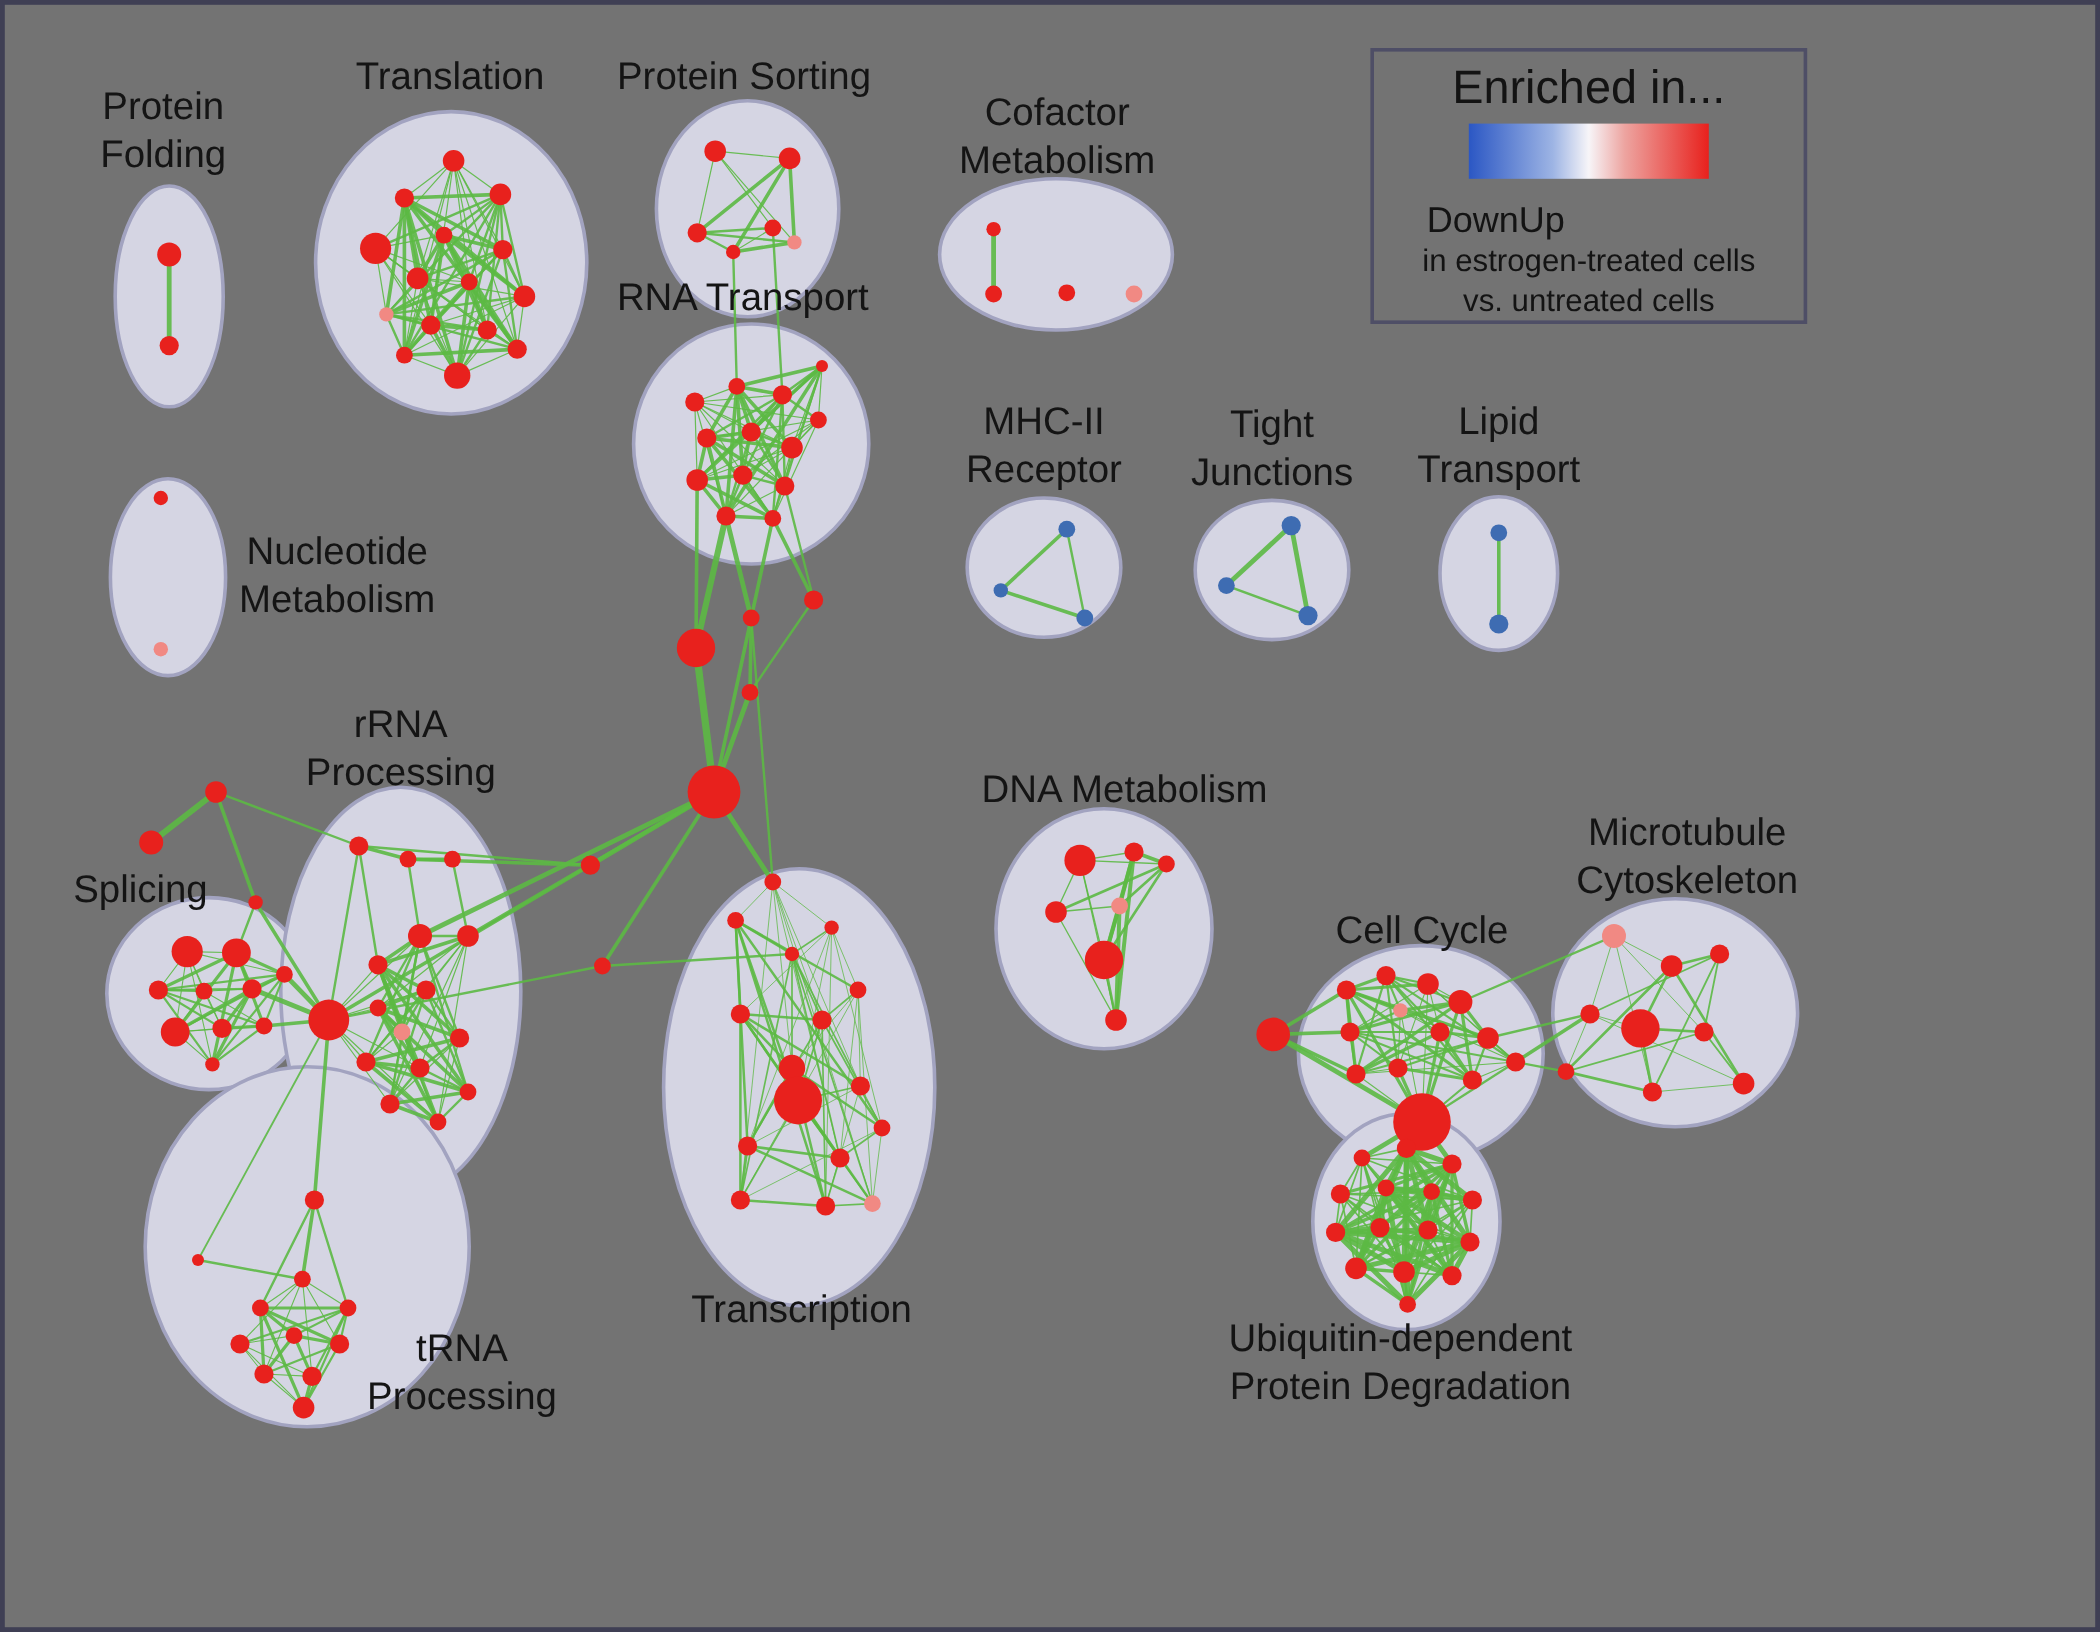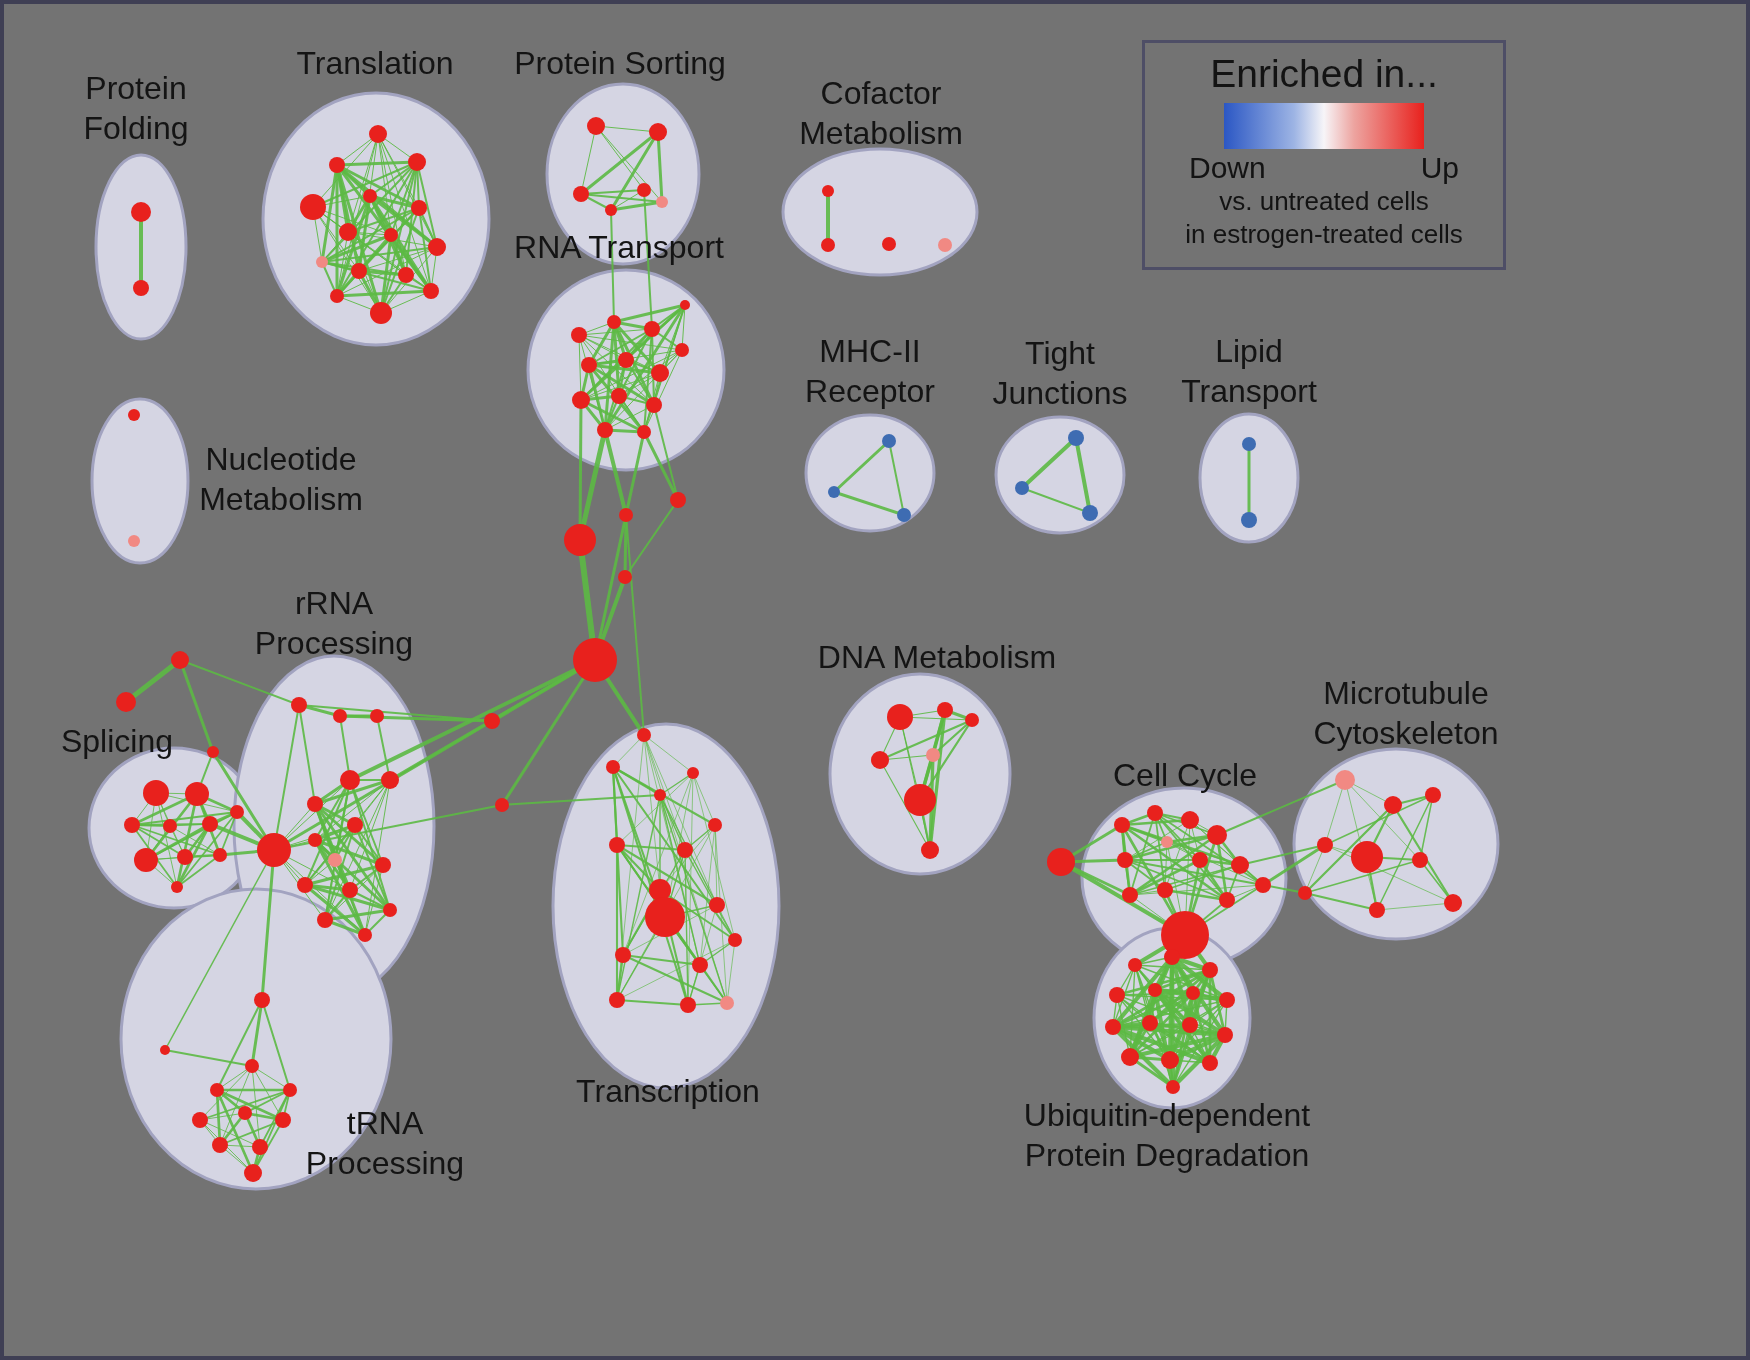--- a/index.html
+++ b/index.html
@@ -3,21 +3,21 @@
 <meta charset="utf-8">
 <style>
   html,body{margin:0;padding:0;background:#ffffff;}
   #canvas{position:relative;width:1750px;height:1360px;box-sizing:border-box;border:4px solid #3f3f54;overflow:hidden;background:#c8c9de;}
   #net{position:absolute;left:0;top:0;display:block;}
   .clabel{font-family:"Liberation Sans",sans-serif;font-size:32px;fill:#141414;}
   .legend{position:absolute;left:1138px;top:36px;width:364px;height:230px;border:3px solid #4e4e66;
           box-sizing:border-box;text-align:center;font-family:"Liberation Sans",sans-serif;color:#131313;}
   .legend-title{font-size:39px;margin-top:9px;}
   .legend-bar{width:200px;height:46px;margin:7px auto 2px auto;}
-  .legend-ends{display:flex;justify-content:space-between;padding:0 44px;font-size:30px;margin-top:2px;gap:40px;}
+  .legend-ends{display:flex;padding:0 44px;font-size:30px;margin-top:18px;}
   .legend-caption{font-size:26px;line-height:33px;}
 </style>
 </head>
 <body>
 
 <div id="canvas" style="background: #737373; border-color: rgb(63, 63, 84);">
   <svg id="net" width="1750" height="1360" viewBox="0 0 1750 1360">
       <ellipse cx="137" cy="243" rx="45" ry="92" fill="#d5d5e3" stroke="#a2a3c0" stroke-width="3"></ellipse>
       <ellipse cx="372" cy="215" rx="113" ry="126" fill="#d5d5e3" stroke="#a2a3c0" stroke-width="3"></ellipse>
       <ellipse cx="619" cy="170" rx="76" ry="90" fill="#d5d5e3" stroke="#a2a3c0" stroke-width="3"></ellipse>
@@ -799,16 +799,16 @@
       <text x="1163" y="1162" text-anchor="middle" class="clabel">Protein Degradation</text>
     </svg>
 
   <div class="legend" id="legend-box" style="border-color: rgb(78, 78, 102);">
     <div class="legend-title">Enriched in...</div>
     <div class="legend-bar" id="legend-bar" style="background: linear-gradient(90deg, rgb(43, 87, 196) 0%, rgb(157, 180, 228) 35%, rgb(247, 245, 248) 50%, rgb(237, 164, 160) 65%, rgb(232, 33, 29) 100%);"></div>
     <div class="legend-ends">
       <span>Down</span>
       <span>Up</span>
     </div>
+    <div class="legend-caption">in estrogen-treated cells</div>
     <div class="legend-caption">vs. untreated cells</div>
-    <div class="legend-caption">in estrogen-treated cells</div>
   </div>
 </div>
 
 </body></html>

